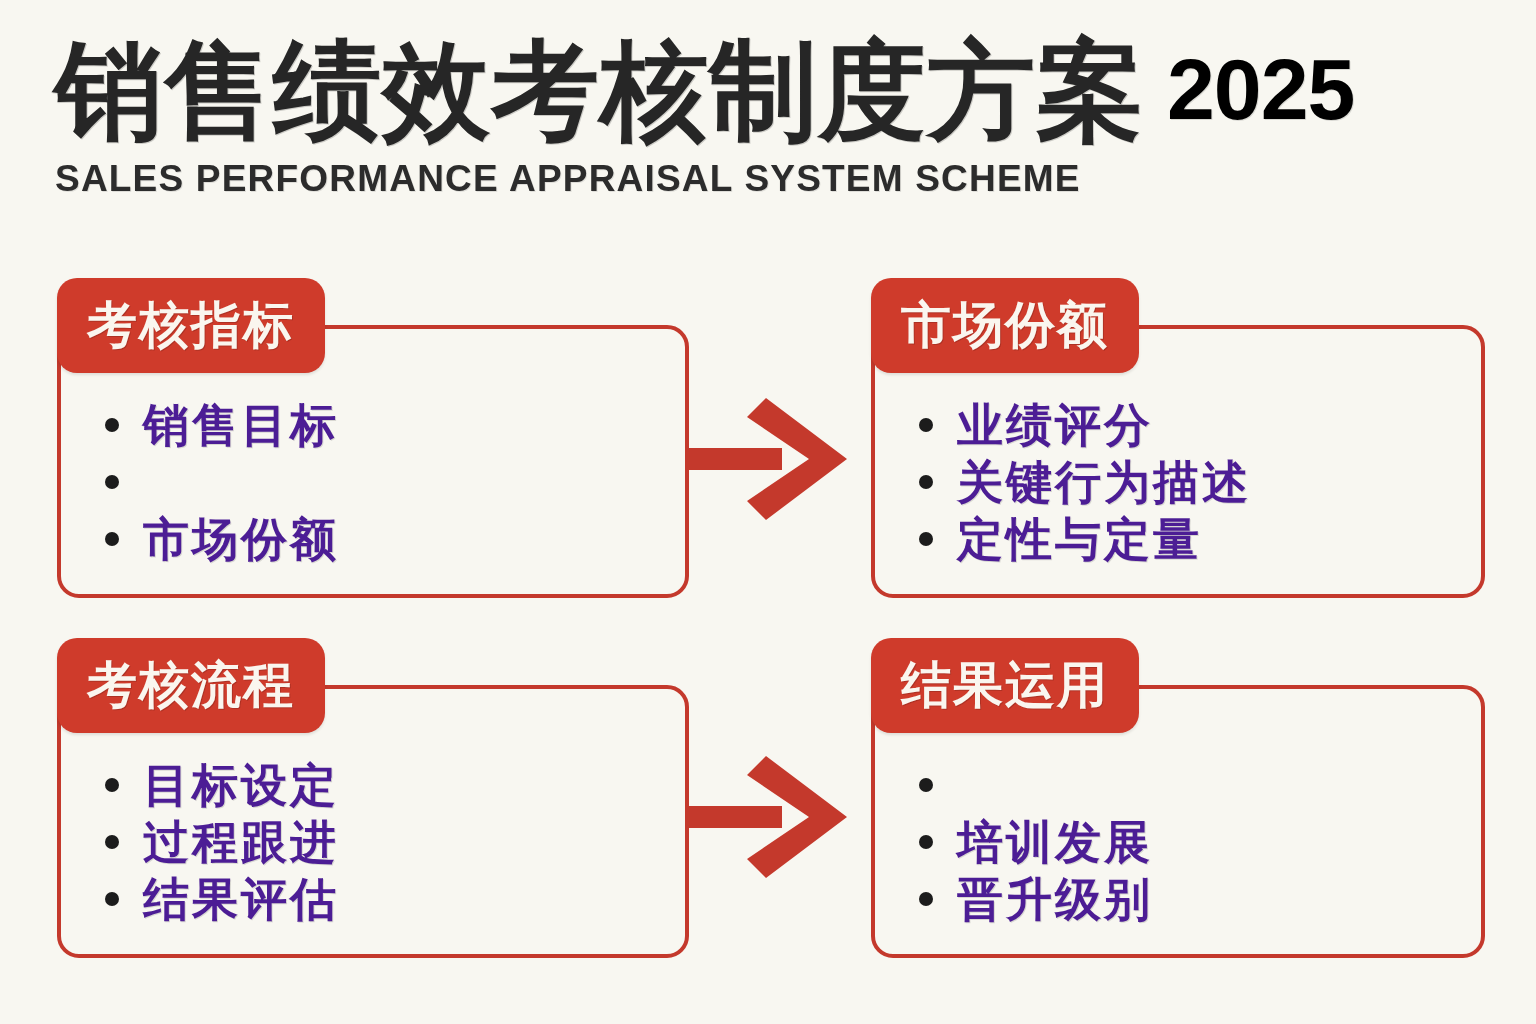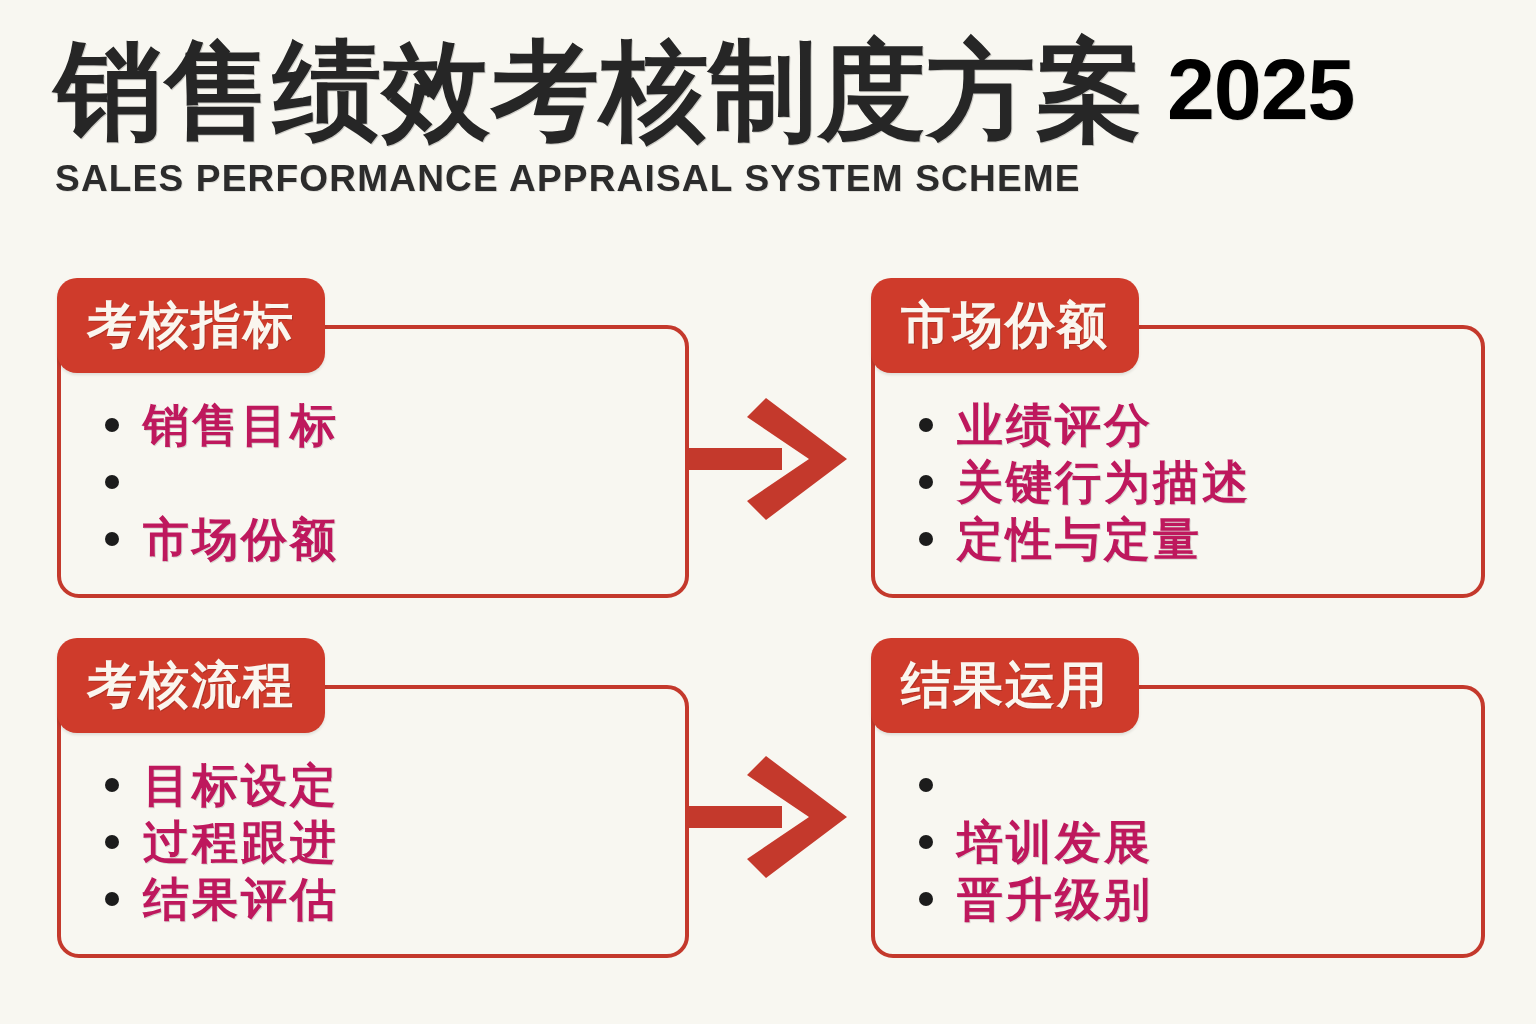--- a/index.html
+++ b/index.html
@@ -125,21 +125,21 @@
     width: 14px;
     height: 14px;
     border-radius: 50%;
     background: #1c1c1c;
     flex: 0 0 auto;
     margin-right: 24px;
   }
   .bullet-text {
     font-size: 46px;
     font-weight: 700;
-    color: #be185d;
+    color: #4c1d95;
     letter-spacing: 3px;
     white-space: nowrap;
     line-height: 1;
     text-shadow: 1px 1px 0 rgba(0,0,0,0.13);
     text-align: center;
   }
 
   
   #card-metrics  { left: 57px;  top: 278px; width: 632px; height: 320px; }
   #card-methods  { left: 871px; top: 278px; width: 614px; height: 320px; }

